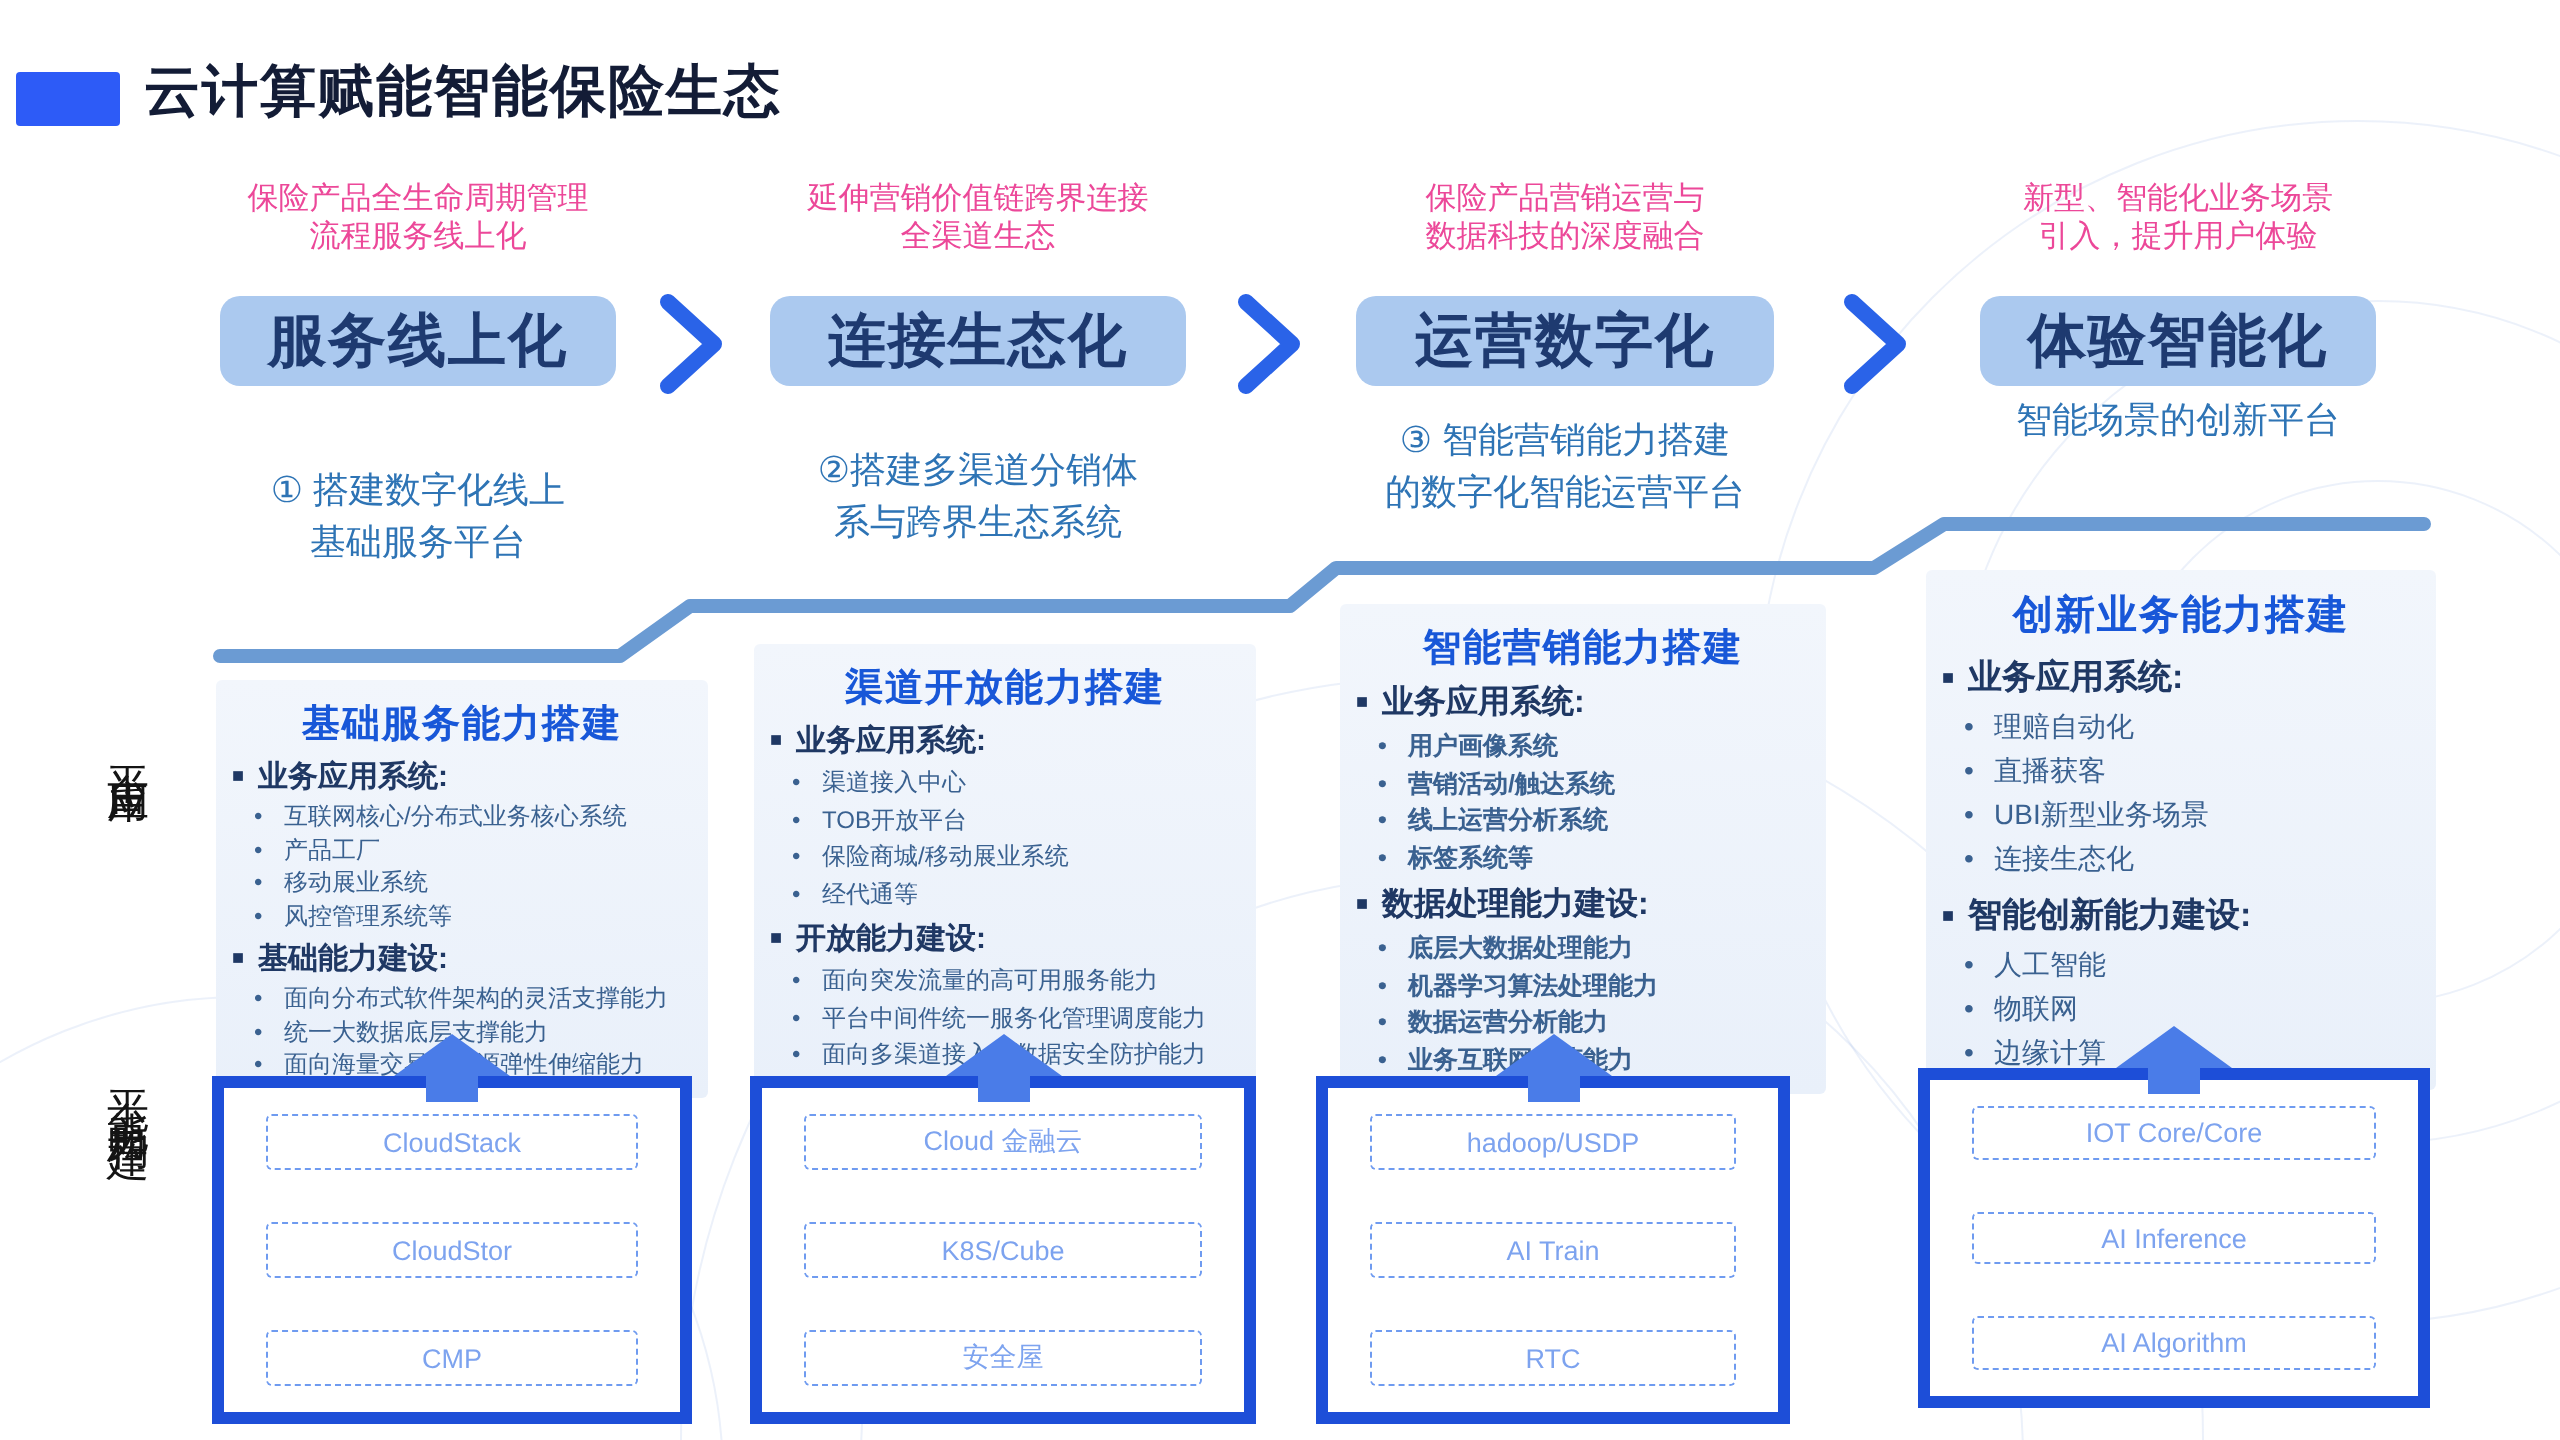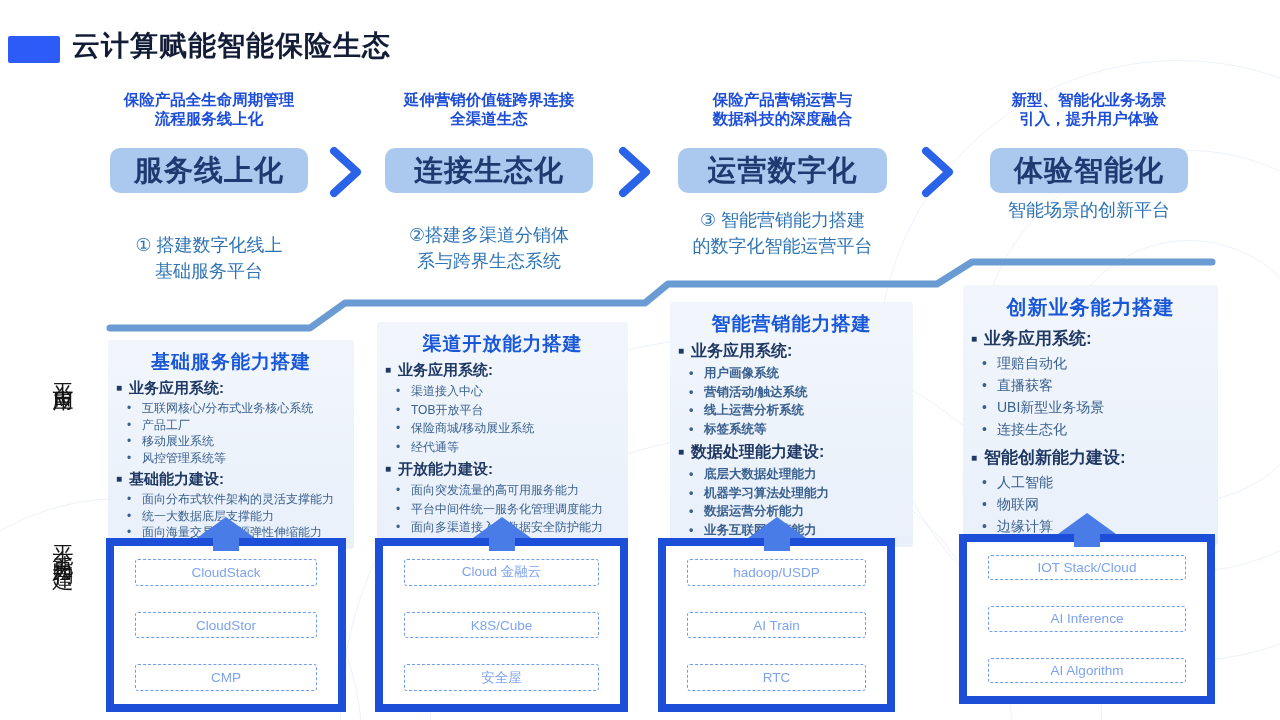--- a/index.html
+++ b/index.html
@@ -31,21 +31,21 @@
   .vlabel.bottom{left:49px;top:528px;letter-spacing:5px;}
 
   
   .column{position:absolute;top:0;height:720px;z-index:2;}
   .col1{left:106px;width:240px;--stage-left:4px;--stage-w:198px;--card-left:2px;--card-w:246px;--card-top:340px;--note-top:232px;--cont-top:538px;--cont-h:174px;}
   .col2{left:375px;width:253px;--stage-left:10px;--stage-w:208px;--card-left:2px;--card-w:251px;--card-top:322px;--note-top:222px;--cont-top:538px;--cont-h:174px;}
   .col3{left:658px;width:237px;--stage-left:20px;--stage-w:209px;--card-left:12px;--card-w:243px;--card-top:302px;--note-top:207px;--cont-top:538px;--cont-h:174px;}
   .col4{left:959px;width:256px;--stage-left:31px;--stage-w:198px;--card-left:4px;--card-w:255px;--card-top:285px;--note-top:197px;--cont-top:534px;--cont-h:170px;}
 
   .headline{position:absolute;top:90px;left:var(--stage-left);width:var(--stage-w);
-    text-align:center;font-size:15.5px;font-weight:700;color:#1d4ed8;line-height:19px;white-space:nowrap;}
+    text-align:center;font-size:15.5px;font-weight:400;color:#ec4899;line-height:19px;white-space:nowrap;}
   .stage{position:absolute;top:148px;left:var(--stage-left);width:var(--stage-w);height:45px;
     background:#abc9ef;border-radius:10px;display:flex;align-items:center;justify-content:center;
     font-size:29px;font-weight:800;color:#1e3a70;letter-spacing:1px;}
   .note{position:absolute;top:var(--note-top);left:var(--stage-left);width:var(--stage-w);
     text-align:center;font-size:18px;color:#2e74b5;line-height:26px;white-space:nowrap;}
 
   .card{position:absolute;top:var(--card-top);left:var(--card-left);width:var(--card-w);
     min-height:calc(520px - var(--card-top));box-sizing:border-box;padding:7px 6px 8px 6px;
     background:linear-gradient(180deg,#f2f6fc 0%,#e9f0fa 100%);border-radius:3px;}
   .card-title{text-align:center;font-size:19px;font-weight:800;color:#1857d8;letter-spacing:1px;margin:2px 0 4px 0;}
@@ -56,21 +56,21 @@
   .col2 .item{font-size:12px;line-height:18.5px;}
   .col3 .item{font-size:12.5px;line-height:18.5px;font-weight:bold;}
   .col3 .sec-h{font-size:16px;}
   .col4 .card-title{font-size:20px;}
   .col4 .sec-h{font-size:17px;margin-top:6px;}
   .col4 .item{font-size:14px;line-height:22px;}
 
   .up-arrow{position:absolute;left:50%;margin-left:-29px;top:calc(var(--cont-top) - 21px);z-index:4;}
 
   .techwrap{position:absolute;left:0;top:var(--cont-top);width:100%;height:var(--cont-h);
-    box-sizing:border-box;background:#ffffff;border:8px solid #1d4ed8;z-index:3;
+    box-sizing:border-box;background:#ffffff;border:6px solid #1d4ed8;z-index:3;
     display:flex;flex-direction:column;gap:26px;padding:13px 21px;}
   .techbox{height:28px;box-sizing:border-box;border:1.5px dashed #6f9bf0;border-radius:3px;
     display:flex;align-items:center;justify-content:center;font-size:13.5px;color:#7da3ef;background:#ffffff;}
 </style>
 </head>
 <body>
 
 <div id="slide">
 
   <div class="deco d1"></div>
@@ -238,19 +238,19 @@
             <div class="item">物联网</div>
             <div class="item">边缘计算</div>
           </div>
     </div>
     <span class="up-arrow">
       <svg width="58" height="34" viewBox="0 0 58 34">
             <polygon points="29,0 58,21 42,21 42,34 16,34 16,21 0,21" fill="#4a7ce8"></polygon>
           </svg>
     </span>
     <div class="techwrap">
-          <div class="techbox">IOT Stack/Cloud</div>
+          <div class="techbox">IOT Core/Core</div>
           <div class="techbox">AI Inference</div>
           <div class="techbox">AI Algorithm</div>
         </div>
   </div>
 </div>
 </div>
 
 </body></html>

